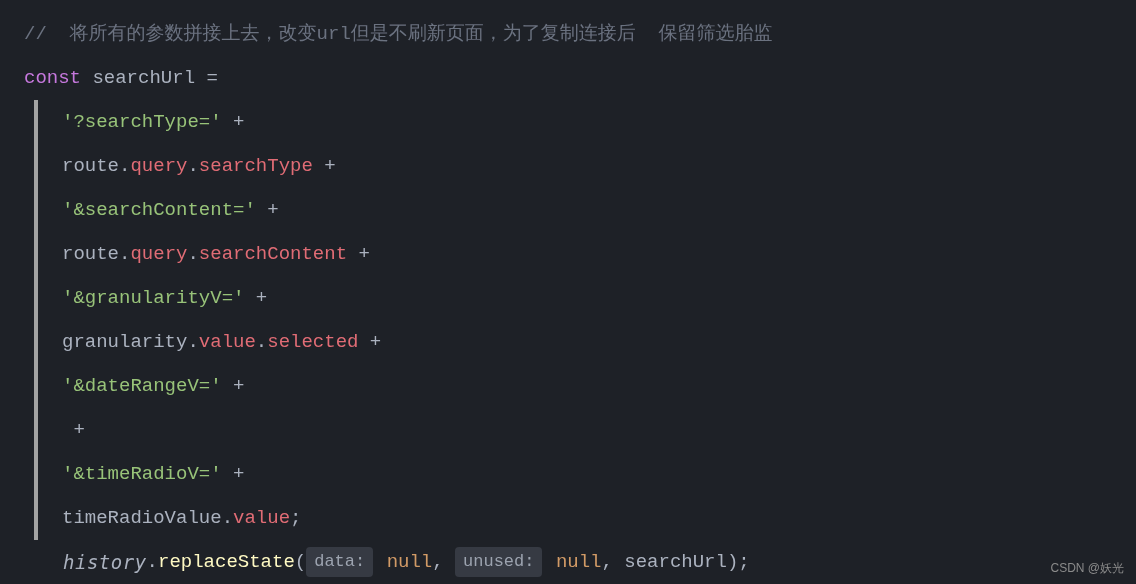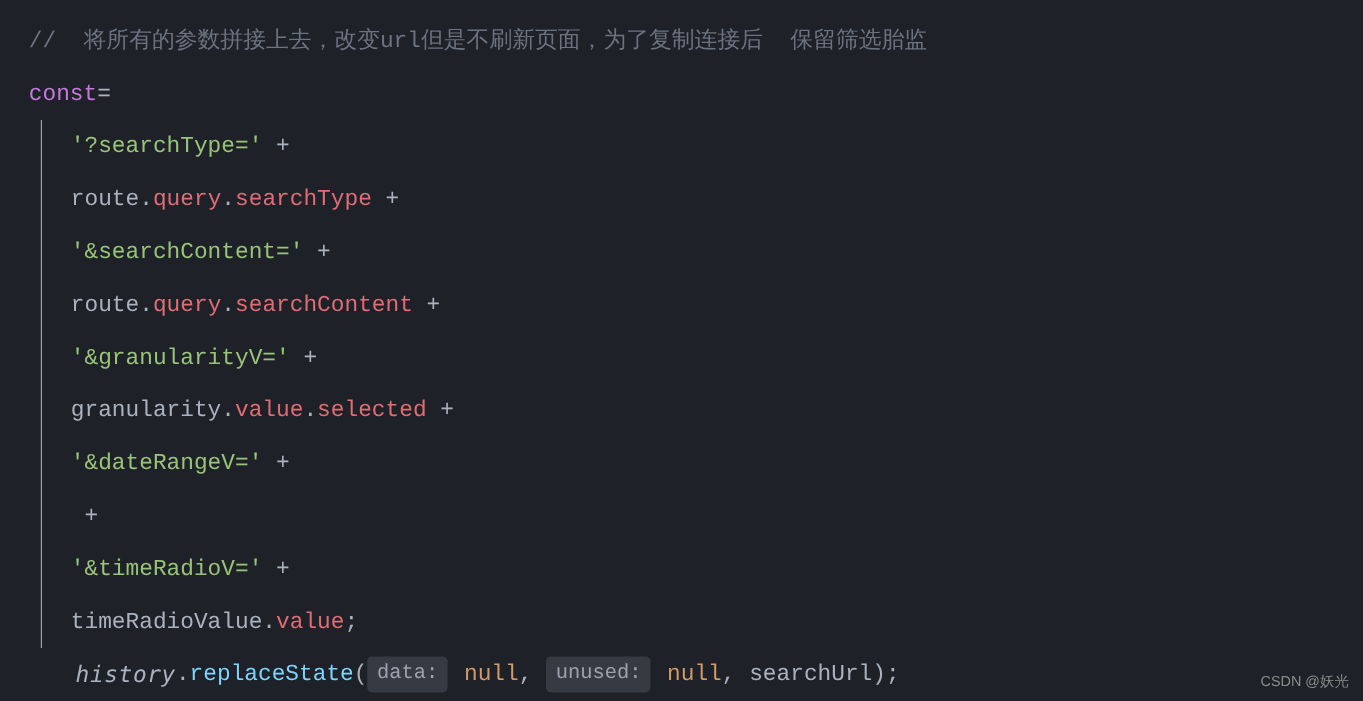--- a/index.html
+++ b/index.html
@@ -20,32 +20,32 @@
       overflow: hidden;
     }
     .code-line {
       white-space: pre;
       min-height: 44px;
       display: flex;
       align-items: center;
     }
     .indent-1 {
       padding-left: 24px;
-      border-left: 1px solid #a3a3a3;
+      border-left: 4px solid #a3a3a3;
       margin-left: 10px;
     }
     .comment { color: #6b7280; }
     .keyword { color: #c678dd; }
     .keyword-italic { color: #c678dd; font-style: italic; margin-left: 39px; }
     .identifier { color: #abb2bf; }
     .property-pink { color: #e06c75; }
     .string { color: #98c379; }
     .operator { color: #abb2bf; }
     .punct { color: #abb2bf; }
-    .method { color: #7dd3fc; }
+    .method { color: #fef9c3; }
     .null-kw { color: #d19a66; }
     .history-var { color: #abb2bf; font-style: italic; font-family: 'Menlo', monospace; letter-spacing: 0.5px;}
     .param-hint {
       background-color: #363a43;
       color: #9ca3af;
       padding: 1px 8px;
       border-radius: 4px;
       font-size: 17px;
       margin-right: 2px;
       text-align: center;
@@ -58,21 +58,21 @@
       font-size: 12px;
       font-family: Liberation Sans, sans-serif;
     }
   </style>
 </head>
 <body>
 
 <div>
   <div class="code-line"><span class="comment">//  将所有的参数拼接上去，改变url但是不刷新页面，为了复制连接后  保留筛选胎监</span></div>
 
-  <div class="code-line"><span class="keyword">const</span><span class="operator">=</span></div>
+  <div class="code-line"><span class="keyword">const</span><span class="identifier"> searchUrl </span><span class="operator">=</span></div>
 
   <div class="indent-1">
     <div class="code-line"><span class="string">'?searchType='</span><span class="operator"> +</span></div>
 
     <div class="code-line"><span class="identifier">route</span><span class="punct">.</span><span class="property-pink">query</span><span class="punct">.</span><span class="property-pink">searchType</span><span class="operator"> +</span></div>
 
     <div class="code-line"><span class="string">'&amp;searchContent='</span><span class="operator"> +</span></div>
 
     <div class="code-line"><span class="identifier">route</span><span class="punct">.</span><span class="property-pink">query</span><span class="punct">.</span><span class="property-pink">searchContent</span><span class="operator"> +</span></div>
 

